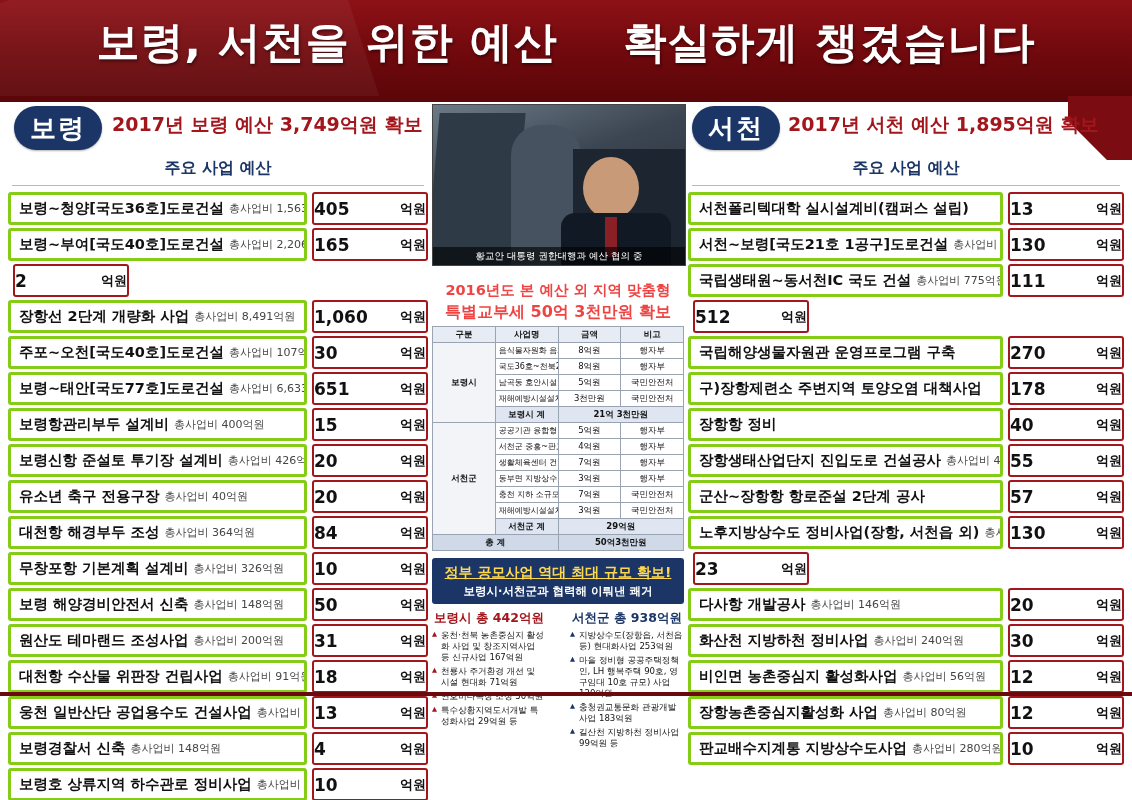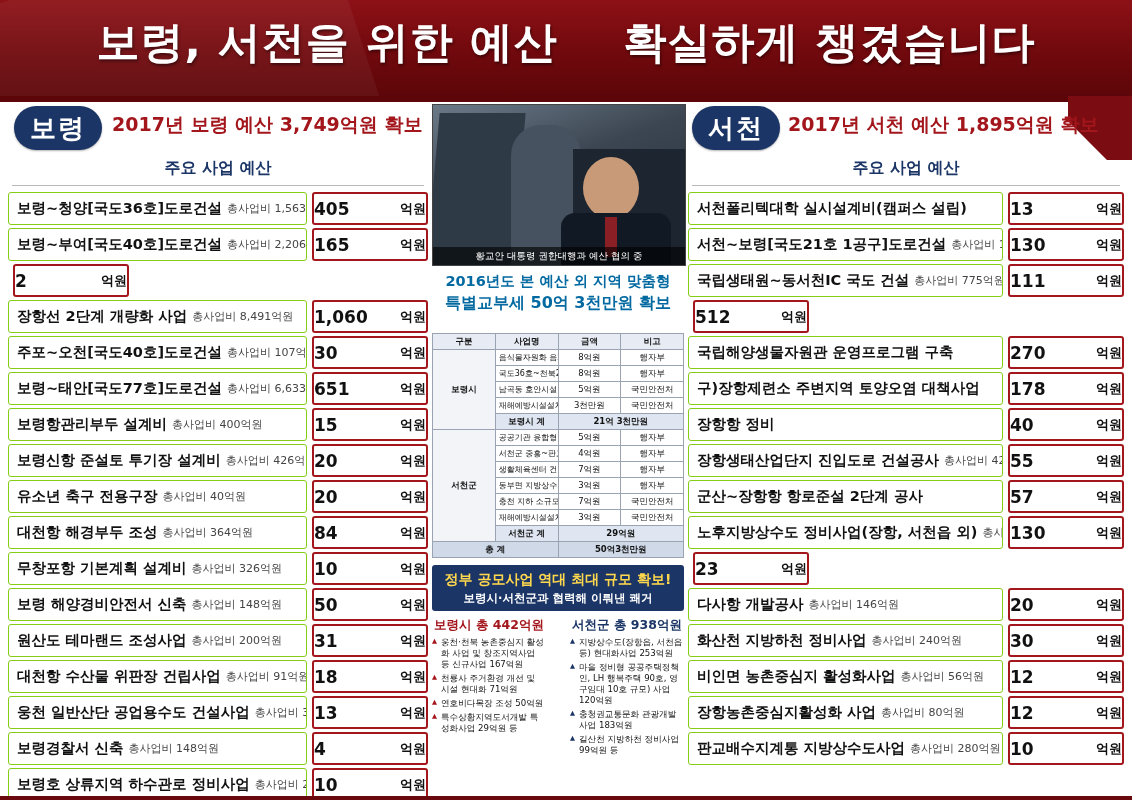--- a/index.html
+++ b/index.html
@@ -3,21 +3,21 @@
 <meta charset="utf-8">
 <style>
   html,body{margin:0;padding:0;}
   body{
     width:1132px;height:800px;
     font-family:"DejaVu Sans","Liberation Sans",sans-serif;
     background:#ffffff;
     overflow:hidden;
     position:relative;
   }
-  .page{position:relative;width:1132px;height:800px;background:#fff;}
+  .page{position:relative;width:1132px;height:696px;background:#fff;}
 
   
   .header{
     position:absolute;left:0;top:0;width:1132px;height:96px;
     background:linear-gradient(180deg,#8d1116 0%,#70090d 55%,#5d0609 100%);
     overflow:hidden;
   }
   .header:before{
     content:"";position:absolute;left:-60px;top:-40px;width:420px;height:220px;
     background:rgba(255,255,255,0.05);transform:rotate(-18deg);
@@ -62,21 +62,21 @@
     margin:2px 0 6px 0;
   }
   .subhead-rule{
     height:1px;background:#b9b9b9;margin:0 4px 6px 4px;
   }
 
   
   .rows{display:flex;flex-direction:column;gap:3px;}
   .row{display:flex;align-items:stretch;height:33px;}
   .row-name{
-    flex:1;border:1px solid #84cc16;border-radius:3px;background:#fff;
+    flex:1;border:3px solid #84cc16;border-radius:3px;background:#fff;
     display:flex;align-items:center;padding:0 8px;overflow:hidden;white-space:nowrap;
   }
   .row-name .t{font-size:14.5px;color:#111;font-weight:bold;}
   .row-name .sub{font-size:11px;color:#444;margin-left:5px;font-weight:normal;}
   .row-amt{
     width:112px;margin-left:5px;border:2px solid #a3161c;border-radius:3px;
     display:flex;align-items:center;justify-content:space-between;background:#fff;
   }
   .row-amt .a{font-size:17px;font-weight:bold;color:#111;}
   .row-amt .u{font-size:13px;font-weight:bold;color:#111;margin-left:1px;}
@@ -92,46 +92,46 @@
   .photo .face{position:absolute;left:150px;top:52px;width:56px;height:62px;border-radius:50%;background:#c89a78;}
   .photo .suit{position:absolute;left:128px;top:108px;width:110px;height:60px;background:#111a24;border-radius:14px 14px 0 0;}
   .photo .tie{position:absolute;left:172px;top:112px;width:12px;height:40px;background:#8b1f26;}
   .photo .head2{position:absolute;left:88px;top:30px;width:48px;height:52px;border-radius:50%;background:#2b2b2b;}
   .photo .cap{
     position:absolute;left:0;bottom:0;width:252px;height:18px;background:rgba(0,0,0,.62);
     color:#fff;font-size:9.5px;display:flex;align-items:center;justify-content:center;text-align:right;
   }
 
   .mid-title{
-    text-align:center;color:#0369a1;font-size:14.5px;font-weight:bold;margin-top:6px;line-height:1.35;
+    text-align:center;color:#ef4444;font-size:14.5px;font-weight:bold;margin-top:15px;line-height:1.35;
   }
   .mid-title .l2{display:block;font-size:16px;}
 
   
   table.budget{
-    width:252px;border-collapse:collapse;margin-top:20px;font-size:8.5px;
+    width:252px;border-collapse:collapse;margin-top:4px;font-size:8.5px;
     table-layout:fixed;
     padding-left:12px;
   }
   table.budget th,table.budget td{
     border:1px solid #9aa3b2;padding:1px 2px;text-align:center;color:#111;height:13px;
     overflow:hidden;white-space:nowrap;
   }
   table.budget thead th{background:#e7ecf4;font-weight:bold;font-size:8.5px;}
   table.budget td.name{text-align:left;font-size:8px;padding-left:3px;}
   table.budget td.grp{background:#f2f4f8;font-weight:bold;width:26px;}
   table.budget tr.sum td{background:#dfe6f1;font-weight:bold;}
   table.budget tr.total td{background:#cfd9e8;font-weight:bold;}
 
   
   .promo{
     margin-top:7px;width:252px;background:#1b3566;border-radius:3px;padding:6px 6px 5px 6px;
     box-sizing:border-box;text-align:center;
   }
-  .promo .l1{color:#ffd84d;font-size:14px;font-weight:bold;}
+  .promo .l1{color:#ffd84d;font-size:14px;font-weight:bold;text-decoration:underline;}
   .promo .l2{color:#ffffff;font-size:11.5px;font-weight:bold;margin-top:2px;}
 
   .twocol{display:flex;gap:24px;margin-top:6px;width:252px;}
   .twocol .cbox{flex:1;}
   .cbox .ch{
     text-align:center;font-size:12.5px;font-weight:bold;color:#a3161c;margin-bottom:3px;
   }
   .cbox.blue .ch{color:#1b3566;}
   .cbox ul{list-style:none;margin:0;padding:0;}
   .cbox li{

